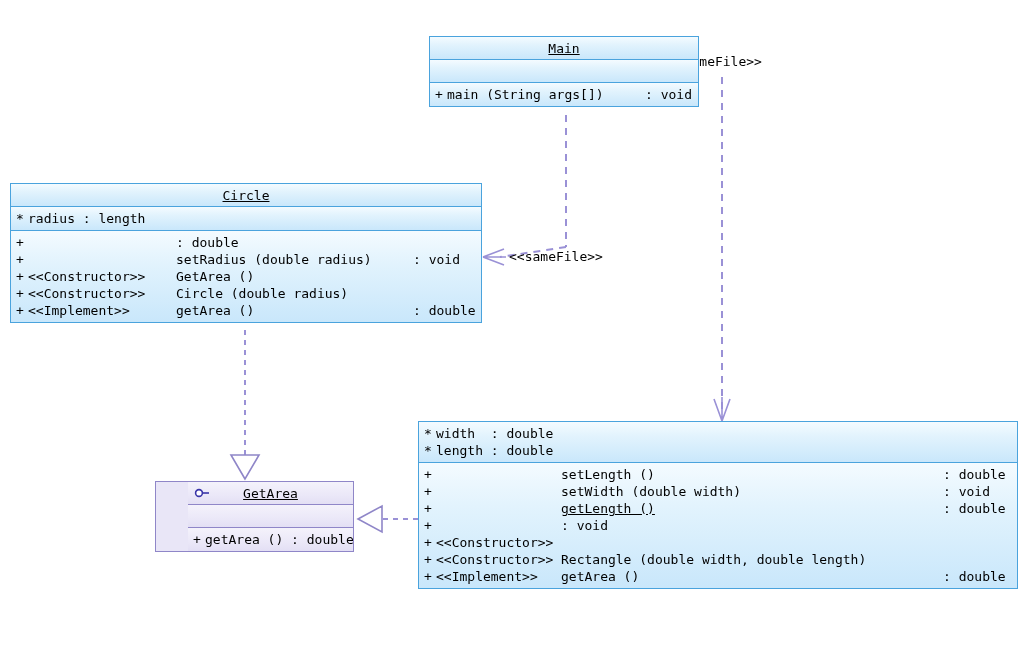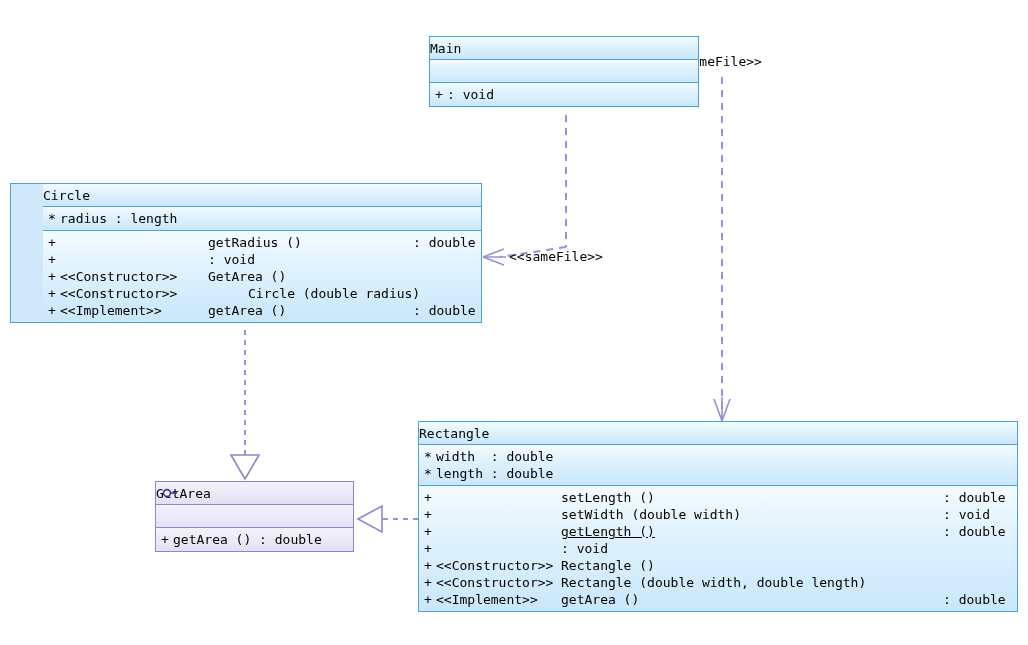--- a/index.html
+++ b/index.html
@@ -23,27 +23,28 @@
   }
   .uml-box .cmp{
     box-sizing:border-box;
     border-bottom:1px solid #4aa3dd;
     background:linear-gradient(to bottom,#f4fbff 0%,#e2f3fd 35%,#c9e7fb 100%);
     padding:0;
     overflow:hidden;
   }
   .uml-box .cmp:last-child{border-bottom:none;}
   .uml-box .title{
-    text-align:left;
+    text-align:center;
     font-size:13px;
     line-height:23px;
     height:23px;
     color:#000;
     white-space:nowrap;
     position:relative;
+    text-decoration:underline;
   }
   .uml-box .attrs,.uml-box .ops{
     font-size:13px;
     color:#000;
     padding:3px 0 3px 0;
   }
   .row{
     display:flex;
     white-space:pre;
     line-height:17px;
@@ -114,62 +115,61 @@
   </svg>
 
   <div class="edge-label behind" style="left:668px;top:54px;">&lt;&lt;sameFile&gt;&gt;</div>
 
   <div class="edge-label" style="left:509px;top:249px;">&lt;&lt;sameFile&gt;&gt;</div>
 
   <div class="uml-box" id="box-main" style="left:429px;top:36px;width:270px;">
     <div class="cmp title">Main</div>
     <div class="cmp empty-cmp"></div>
     <div class="cmp ops" id="ops-main">
-        <div class="row"><span class="c-vis">+</span><span class="c-ret">: void</span></div>
+        <div class="row"><span class="c-vis">+</span><span class="c-sig" style="width: auto;">main (String args[])</span><span class="c-ret">: void</span></div>
       </div>
   </div>
 
-  <div class="uml-box" id="box-circle" style="left:10px;top:183px;width:472px;padding-left:32px;">
+  <div class="uml-box" id="box-circle" style="left:10px;top:183px;width:472px;">
     <div class="cmp title">Circle</div>
     <div class="cmp attrs" id="attrs-circle">
         <div class="row"><span class="c-vis">*</span><span class="c-sig">radius : length</span></div>
       </div>
     <div class="cmp ops" id="ops-circle">
-        <div class="row"><span class="c-vis">+</span><span class="c-ster" style="width: 148px;"></span><span class="c-sig" style="width: 245px;">getRadius ()</span><span class="c-ret" style="width: 62px;">: double</span></div>
-        <div class="row"><span class="c-vis">+</span><span class="c-ster" style="width: 148px;"></span><span class="c-ret" style="width: 62px;">: void</span></div>
+        <div class="row"><span class="c-vis">+</span><span class="c-ster" style="width: 148px;"></span><span class="c-ret" style="width: 62px;">: double</span></div>
+        <div class="row"><span class="c-vis">+</span><span class="c-ster" style="width: 148px;"></span><span class="c-sig" style="width: 245px;">setRadius (double radius)</span><span class="c-ret" style="width: 62px;">: void</span></div>
         <div class="row"><span class="c-vis">+</span><span class="c-ster" style="width: 148px;">&lt;&lt;Constructor&gt;&gt;</span><span class="c-sig" style="width: 245px;">GetArea ()</span><span class="c-ret" style="width: 62px;"></span></div>
-        <div class="row"><span class="c-vis">+</span><span class="c-ster" style="width: 148px;">&lt;&lt;Constructor&gt;&gt;</span><span class="c-sig" style="width: 245px; margin-left: 40px;">Circle (double radius)</span><span class="c-ret" style="width: 62px;"></span></div>
+        <div class="row"><span class="c-vis">+</span><span class="c-ster" style="width: 148px;">&lt;&lt;Constructor&gt;&gt;</span><span class="c-sig" style="width: 245px;">Circle (double radius)</span><span class="c-ret" style="width: 62px;"></span></div>
         <div class="row"><span class="c-vis">+</span><span class="c-ster" style="width: 148px;">&lt;&lt;Implement&gt;&gt;</span><span class="c-sig" style="width: 245px;">getArea ()</span><span class="c-ret" style="width: 62px;">: double</span></div>
       </div>
   </div>
 
-  <div class="uml-box iface" id="box-getarea" style="left:155px;top:481px;width:199px;">
+  <div class="uml-box iface" id="box-getarea" style="left:155px;top:481px;width:199px;padding-left:32px;">
     <div class="cmp title">
       <svg class="iface-icon" viewBox="0 0 16 12">
         <circle cx="5" cy="6" r="3.4" fill="#ffffff" stroke="#3a35a8" stroke-width="1.6"></circle>
         <line x1="8.6" y1="6" x2="15" y2="6" stroke="#3a35a8" stroke-width="1.6"></line>
       </svg>
       <span>GetArea</span>
     </div>
     <div class="cmp empty-cmp"></div>
     <div class="cmp ops" id="ops-getarea">
         <div class="row"><span class="c-vis">+</span><span class="c-sig" style="width: auto;">getArea () : double</span><span class="c-ret"></span></div>
       </div>
   </div>
 
   <div class="uml-box" id="box-rectangle" style="left:418px;top:421px;width:600px;">
-    <div class="cmp title">Rectangle</div>
     <div class="cmp attrs" id="attrs-rectangle">
         <div class="row"><span class="c-vis">*</span><span class="c-sig">width  : double</span></div>
         <div class="row"><span class="c-vis">*</span><span class="c-sig">length : double</span></div>
       </div>
     <div class="cmp ops" id="ops-rectangle">
         <div class="row"><span class="c-vis">+</span><span class="c-ster" style="width: 125px;"></span><span class="c-sig" style="width: 385px;">setLength ()</span><span class="c-ret" style="width: 68px;">: double</span></div>
         <div class="row"><span class="c-vis">+</span><span class="c-ster" style="width: 125px;"></span><span class="c-sig" style="width: 385px;">setWidth (double width)</span><span class="c-ret" style="width: 68px;">: void</span></div>
         <div class="row"><span class="c-vis">+</span><span class="c-ster" style="width: 125px;"></span><span class="c-sig" style="width: 385px; text-decoration: underline;">getLength ()</span><span class="c-ret" style="width: 68px;">: double</span></div>
         <div class="row"><span class="c-vis">+</span><span class="c-ster" style="width: 125px;"></span><span class="c-ret" style="width: 68px;">: void</span></div>
-        <div class="row"><span class="c-vis">+</span><span class="c-ster" style="width: 125px;">&lt;&lt;Constructor&gt;&gt;</span><span class="c-sig" style="width: 385px;">Rectangle ()</span><span class="c-ret" style="width: 68px;"></span></div>
+        <div class="row"><span class="c-vis">+</span><span class="c-ster" style="width: 125px;">&lt;&lt;Constructor&gt;&gt;</span><span class="c-ret" style="width: 68px;"></span></div>
         <div class="row"><span class="c-vis">+</span><span class="c-ster" style="width: 125px;">&lt;&lt;Constructor&gt;&gt;</span><span class="c-sig" style="width: 385px;">Rectangle (double width, double length)</span><span class="c-ret" style="width: 68px;"></span></div>
         <div class="row"><span class="c-vis">+</span><span class="c-ster" style="width: 125px;">&lt;&lt;Implement&gt;&gt;</span><span class="c-sig" style="width: 385px;">getArea ()</span><span class="c-ret" style="width: 68px;">: double</span></div>
       </div>
   </div>
 
 </div>
 
 </body></html>

